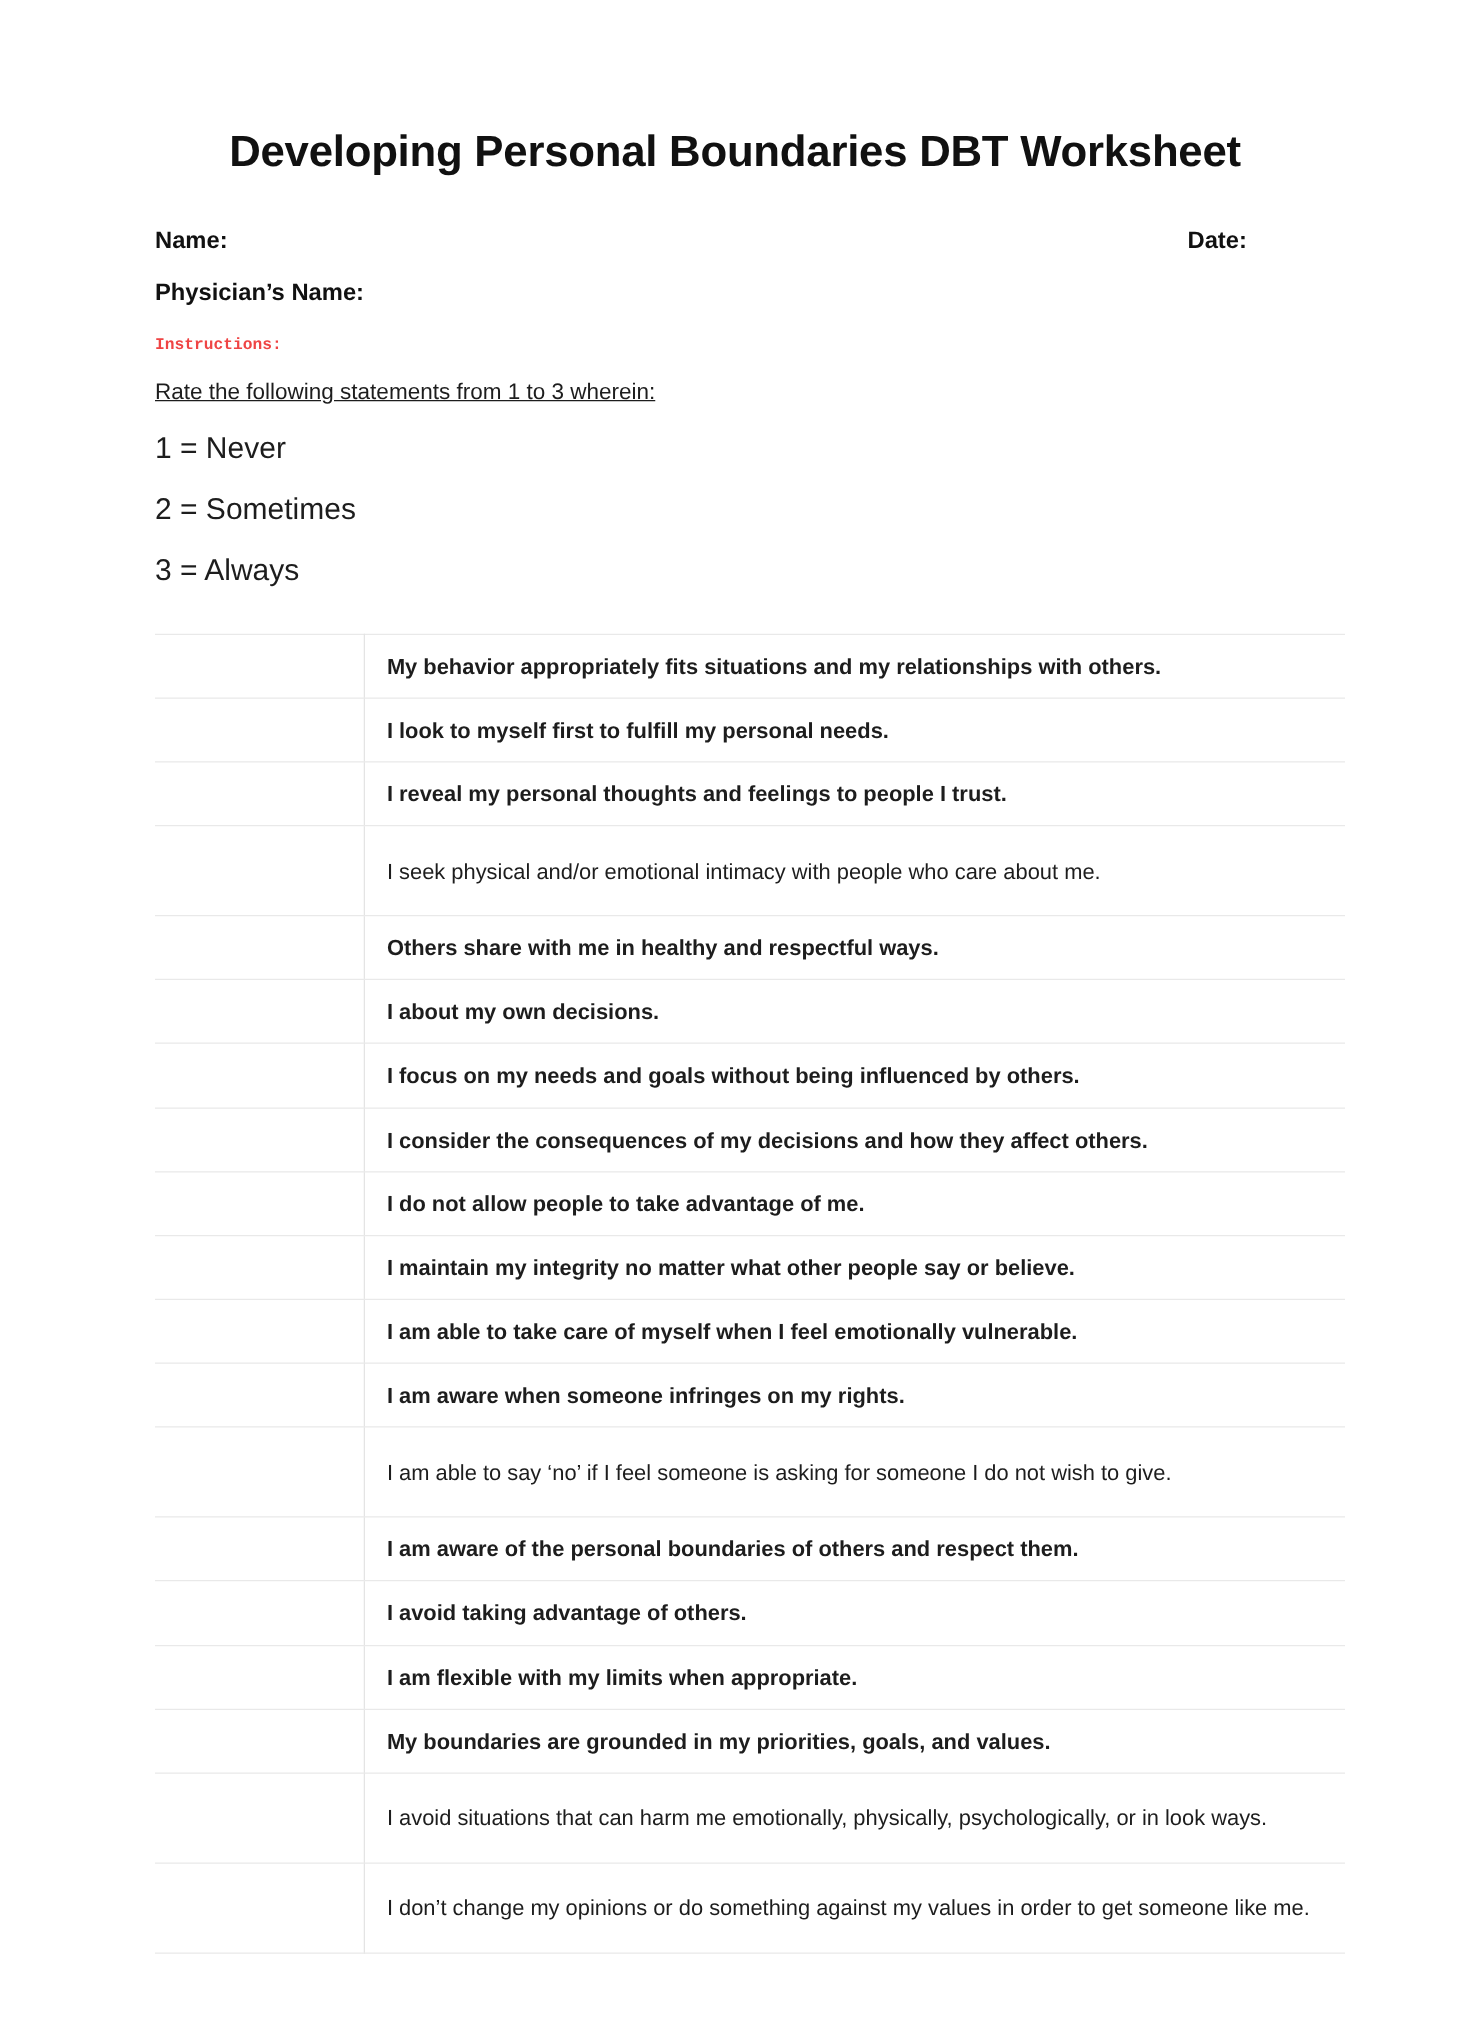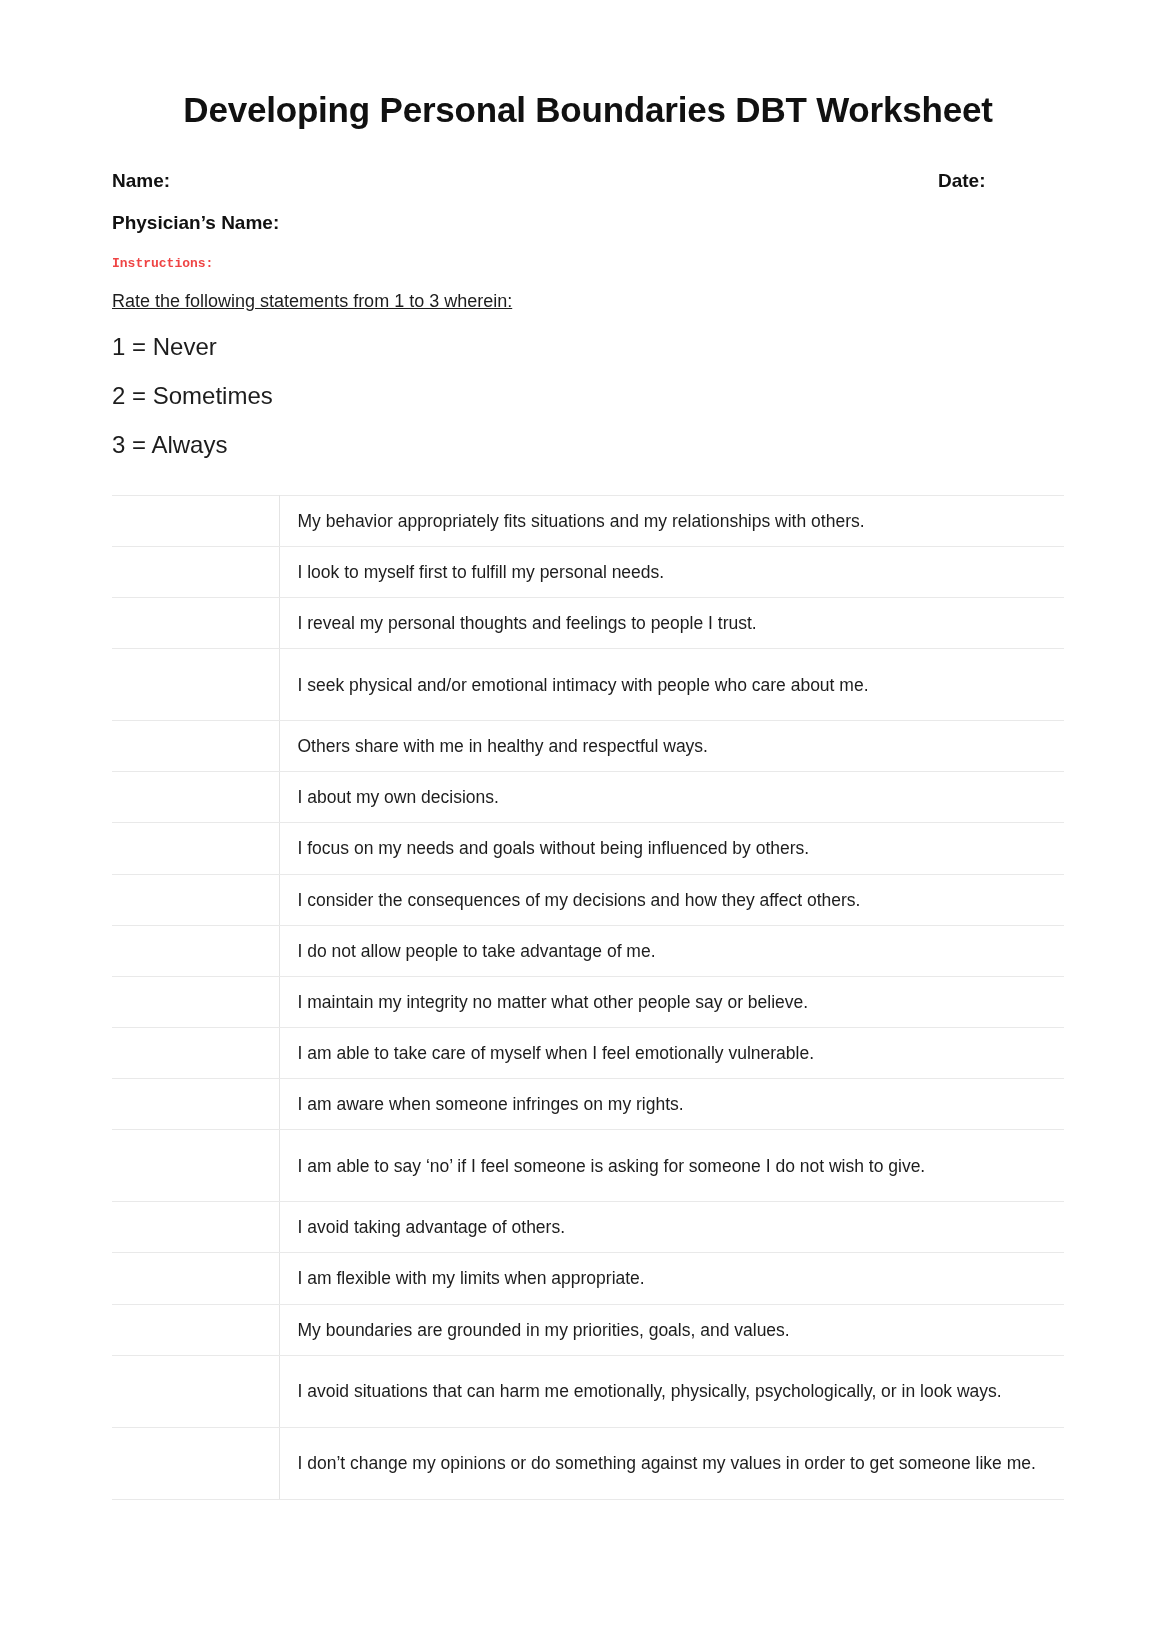--- a/index.html
+++ b/index.html
@@ -14,21 +14,21 @@
     height: 1630px;
     font-family: "Liberation Sans", sans-serif;
     color: #1a1a1a;
     overflow: hidden;
   }
 
   .page {
     position: relative;
     width: 1176px;
     height: 1306px;
-    padding: 0;
+    padding: 12px;
     background: #ffffff;
   }
 
   
   .title {
     margin: 0;
     padding: 88px 170px 0 170px;
     font-size: 35px;
     line-height: 1.25;
     font-weight: bold;
@@ -111,21 +111,21 @@
   table.statements td.statement-cell {
     padding: 13px 16px 13px 18px;
     font-size: 17.5px;
     line-height: 1.38;
     color: #1d1d1d;
   }
   table.statements tr.two-line td.statement-cell {
     padding-top: 12px;
     padding-bottom: 12px;
   }
-  table.statements tr.one-line td { height: 48px; }
+  table.statements tr.one-line td { height: 48px; font-weight: bold; }
   table.statements tr.two-line td { height: 72px; }
 </style>
 </head>
 <body>
 
 <div class="page">
 
   <h1 class="title">Developing Personal Boundaries DBT Worksheet</h1>
 
   <div class="meta">
@@ -200,20 +200,24 @@
           <tr class="one-line">
             <td class="rating-cell"></td>
             <td class="statement-cell">I am aware when someone infringes on my rights.</td>
           </tr>
           <tr class="two-line">
             <td class="rating-cell"></td>
             <td class="statement-cell">I am able to say ‘no’ if I feel someone is asking for someone I do not wish to give.</td>
           </tr>
           <tr class="one-line">
             <td class="rating-cell"></td>
+            <td class="statement-cell">I am aware of the personal boundaries of others and respect them.</td>
+          </tr>
+          <tr class="one-line">
+            <td class="rating-cell"></td>
             <td class="statement-cell">I avoid taking advantage of others.</td>
           </tr>
           <tr class="one-line">
             <td class="rating-cell"></td>
             <td class="statement-cell">I am flexible with my limits when appropriate.</td>
           </tr>
           <tr class="one-line">
             <td class="rating-cell"></td>
             <td class="statement-cell">My boundaries are grounded in my priorities, goals, and values.</td>
           </tr>

